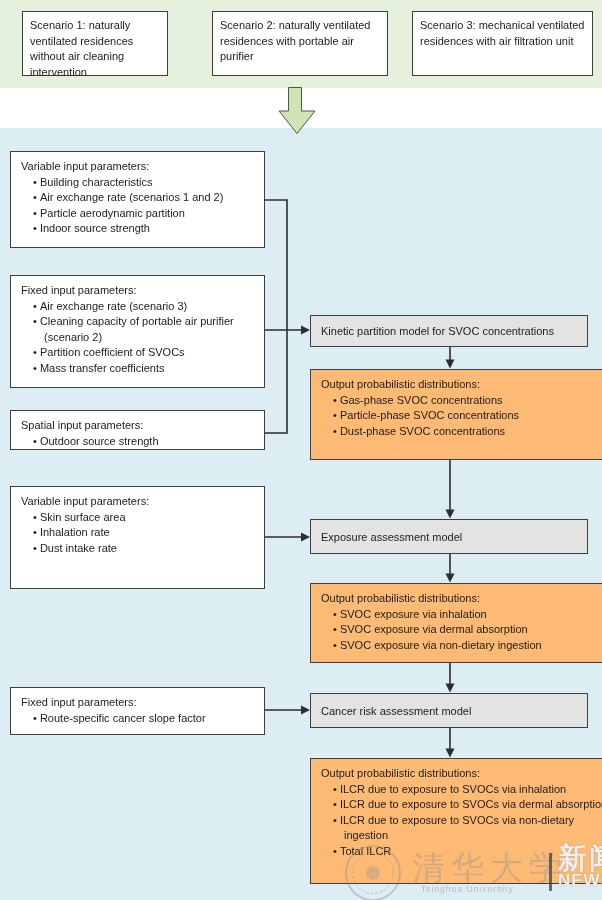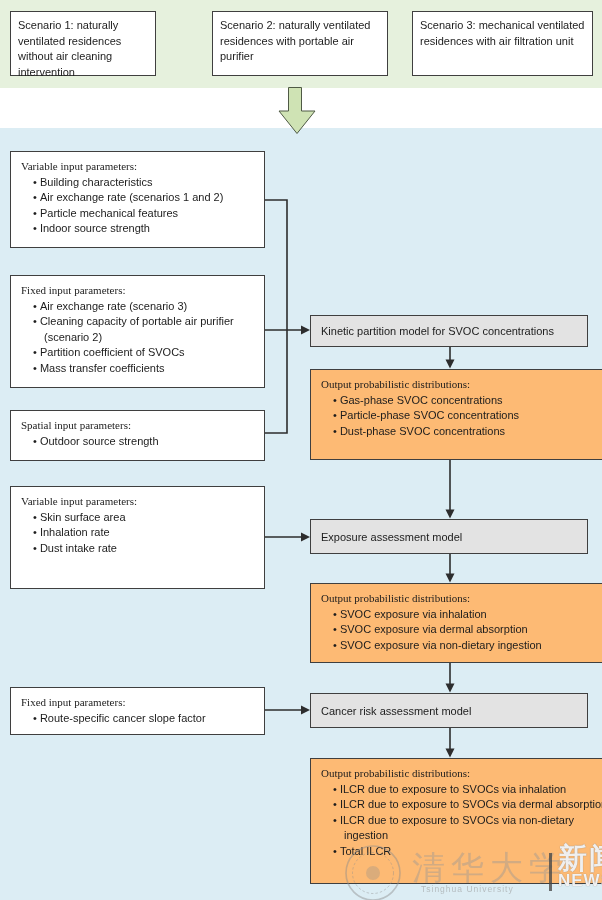--- a/index.html
+++ b/index.html
@@ -30,21 +30,21 @@
     background:#e3e3e3;border:1.5px solid #3f3f3f;
     display:flex;align-items:center;padding-left:10px;
     font-size:11px;line-height:14px;text-align:center;
   }
   
   .pbox{
     position:absolute;left:310px;width:308px;box-sizing:border-box;
     background:#fdba74;border:1.5px solid #3f3f3f;
     padding:7px 8px 14px 10px;font-size:11px;line-height:15.5px;
   }
-  .box-title{margin:0 0 0 0;font-family:Liberation Serif, serif;}
+  .box-title{margin:0 0 0 0;}
   ul.bullets{margin:0;padding:0;list-style:none;}
   ul.bullets li{padding-left:11px;text-indent:-11px;margin-left:12px;}
   ul.bullets li::before{content:"\2022\00a0";}
 
   svg.overlay{position:absolute;left:0;top:0;pointer-events:none;}
 
   
   .wm{position:absolute;pointer-events:none;white-space:nowrap;}
   .wm-cn{left:412px;top:846px;font-size:33px;font-weight:normal;letter-spacing:6px;
          color:rgba(150,150,150,0.42);}
@@ -56,21 +56,21 @@
          color:rgba(248,248,248,0.95);text-shadow:0 0 1px rgba(110,110,110,0.9);}
 </style>
 </head>
 <body>
 
 <div id="canvas">
 
   <div class="band-green"></div>
   <div class="area-blue"></div>
 
-  <div class="sbox" style="left:10px;width:146px">Scenario 1: naturally ventilated residences without air cleaning intervention</div>
+  <div class="sbox" style="left:22px;width:146px">Scenario 1: naturally ventilated residences without air cleaning intervention</div>
   <div class="sbox" style="left:212px;width:176px">Scenario 2: naturally ventilated residences with portable air purifier</div>
   <div class="sbox" style="left:412px;width:181px">Scenario 3: mechanical ventilated residences with air filtration unit</div>
 
   <svg class="overlay" style="left:276px;top:87px" width="42" height="48" viewBox="0 0 42 48">
     <polygon points="12.5,0.5 25.5,0.5 25.5,24 39,24 21,46.5 3,24 12.5,24" fill="#cfe3b4" stroke="#4f5a45" stroke-width="1"></polygon>
   </svg>
 
   <svg class="overlay" width="602" height="900" viewBox="0 0 602 900">
     <g stroke="#2d2d2d" stroke-width="1.6" fill="none">
       <path d="M265,200 H287 V433 H265"></path>
@@ -93,34 +93,34 @@
       <polygon points="450,692.5 445.5,683.5 454.5,683.5"></polygon>
       <polygon points="450,757.5 445.5,748.5 454.5,748.5"></polygon>
     </g>
   </svg>
 
   <div class="wbox" style="top:151px;height:97px">
     <div class="box-title">Variable input parameters:</div>
     <ul class="bullets">
         <li>Building characteristics</li>
         <li>Air exchange rate (scenarios 1 and 2)</li>
-        <li>Particle mechanical features</li>
+        <li>Particle aerodynamic partition</li>
         <li>Indoor source strength</li>
       </ul>
   </div>
   <div class="wbox" style="top:275px;height:113px">
     <div class="box-title">Fixed input parameters:</div>
     <ul class="bullets">
         <li>Air exchange rate (scenario 3)</li>
         <li>Cleaning capacity of portable air purifier (scenario 2)</li>
         <li>Partition coefficient of SVOCs</li>
         <li>Mass transfer coefficients</li>
       </ul>
   </div>
-  <div class="wbox" style="top:410px;height:51px">
+  <div class="wbox" style="top:410px;height:40px">
     <div class="box-title">Spatial input parameters:</div>
     <ul class="bullets">
         <li>Outdoor source strength</li>
       </ul>
   </div>
   <div class="wbox" style="top:486px;height:103px">
     <div class="box-title">Variable input parameters:</div>
     <ul class="bullets">
         <li>Skin surface area</li>
         <li>Inhalation rate</li>

